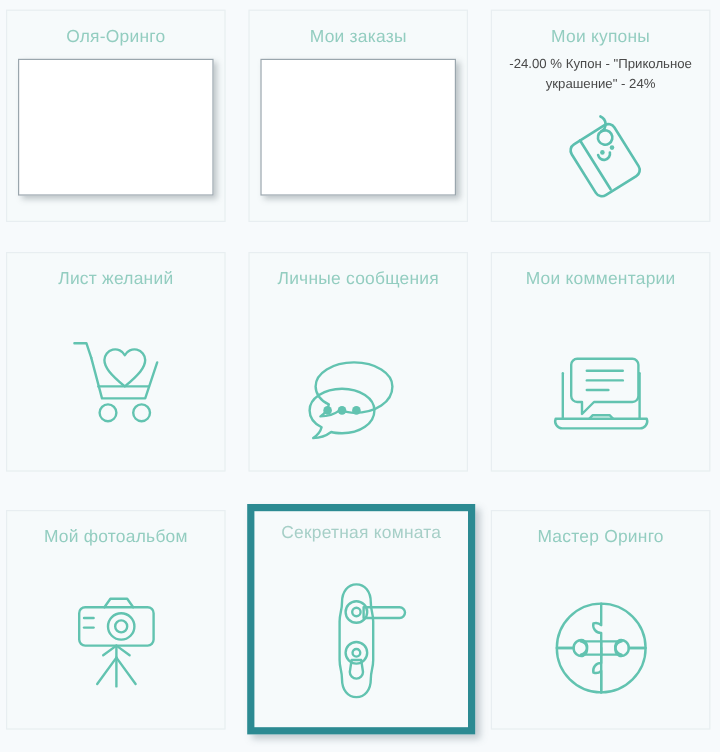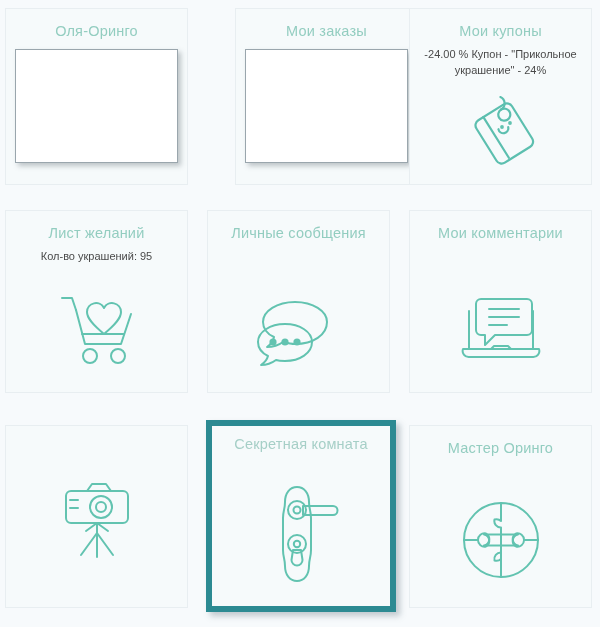--- a/index.html
+++ b/index.html
@@ -93,21 +93,21 @@
 </head>
 <body>
 
 <div id="grid">
 
   <div class="tile" style="left:5px;  top:8px;   width:183px; height:177px;">
     <div class="tile-title">Оля-Оринго</div>
     <div class="photo-box"></div>
   </div>
 
-  <div class="tile" style="left:207px; top:8px;  width:183px; height:177px;margin-left:28px;">
+  <div class="tile" style="left:207px; top:8px;  width:183px; height:177px;">
     <div class="tile-title">Мои заказы</div>
     <div class="photo-box"></div>
   </div>
 
   <div class="tile" style="left:409px; top:8px;  width:183px; height:177px;">
     <div class="tile-title">Мои купоны</div>
     <div class="tile-sub">-24.00 % Купон - "Прикольное украшение" - 24%</div>
     <div class="tile-icon">
       <svg width="86" height="76" viewBox="0 0 86 76">
         <g class="ico-d" transform="rotate(-32 43 38)">
@@ -118,21 +118,20 @@
           <path d="M42 36 a5 5 0 0 0 10 0" transform="rotate(20 47 36)"></path>
         </g>
         <circle class="ico-fill" cx="44" cy="33" r="1.9"></circle>
         <circle class="ico-fill" cx="52" cy="29" r="1.9"></circle>
       </svg>
     </div>
   </div>
 
   <div class="tile" style="left:5px;  top:210px; width:183px; height:183px;">
     <div class="tile-title">Лист желаний</div>
-    <div class="tile-sub">Кол-во украшений: 95</div>
     <div class="tile-icon">
       <svg width="86" height="82" viewBox="0 0 86 82">
         <g class="ico">
           <path d="M8 10 h10 l4 12"></path>
           <path d="M22 22 l9 34 h36 l10 -30"></path>
           <path d="M28 46 h42"></path>
           <circle cx="36" cy="68" r="7"></circle>
           <circle cx="64" cy="68" r="7"></circle>
           <path d="M50 46 c-12 -10 -17 -16 -17 -22 a9 9 0 0 1 17 -4 a9 9 0 0 1 17 4 c0 6 -5 12 -17 22 z"></path>
         </g>
@@ -167,20 +166,21 @@
           <path d="M26 10 h46 a5 5 0 0 1 5 5 v26 a5 5 0 0 1 -5 5 h-32 l-10 10 v-10 h-4 a5 5 0 0 1 -5 -5 v-26 a5 5 0 0 1 5 -5 z"></path>
           <path d="M34 20 h30"></path>
           <path d="M34 28 h30"></path>
           <path d="M34 36 h18"></path>
         </g>
       </svg>
     </div>
   </div>
 
   <div class="tile" style="left:5px;  top:425px; width:183px; height:183px;">
+    <div class="tile-title">Мой фотоальбом</div>
     <div class="tile-icon">
       <svg width="84" height="92" viewBox="0 0 84 92">
         <g class="ico" stroke-width="2.4">
           <path d="M16 20 h52 a5 5 0 0 1 5 5 v22 a5 5 0 0 1 -5 5 h-52 a5 5 0 0 1 -5 -5 v-22 a5 5 0 0 1 5 -5 z"></path>
           <path d="M32 20 l5 -7 h14 l5 7"></path>
           <circle cx="46" cy="36" r="11"></circle>
           <circle cx="46" cy="36" r="5"></circle>
           <path d="M15 29 h8"></path>
           <path d="M15 37 h8"></path>
           <path d="M42 52 v10"></path>

